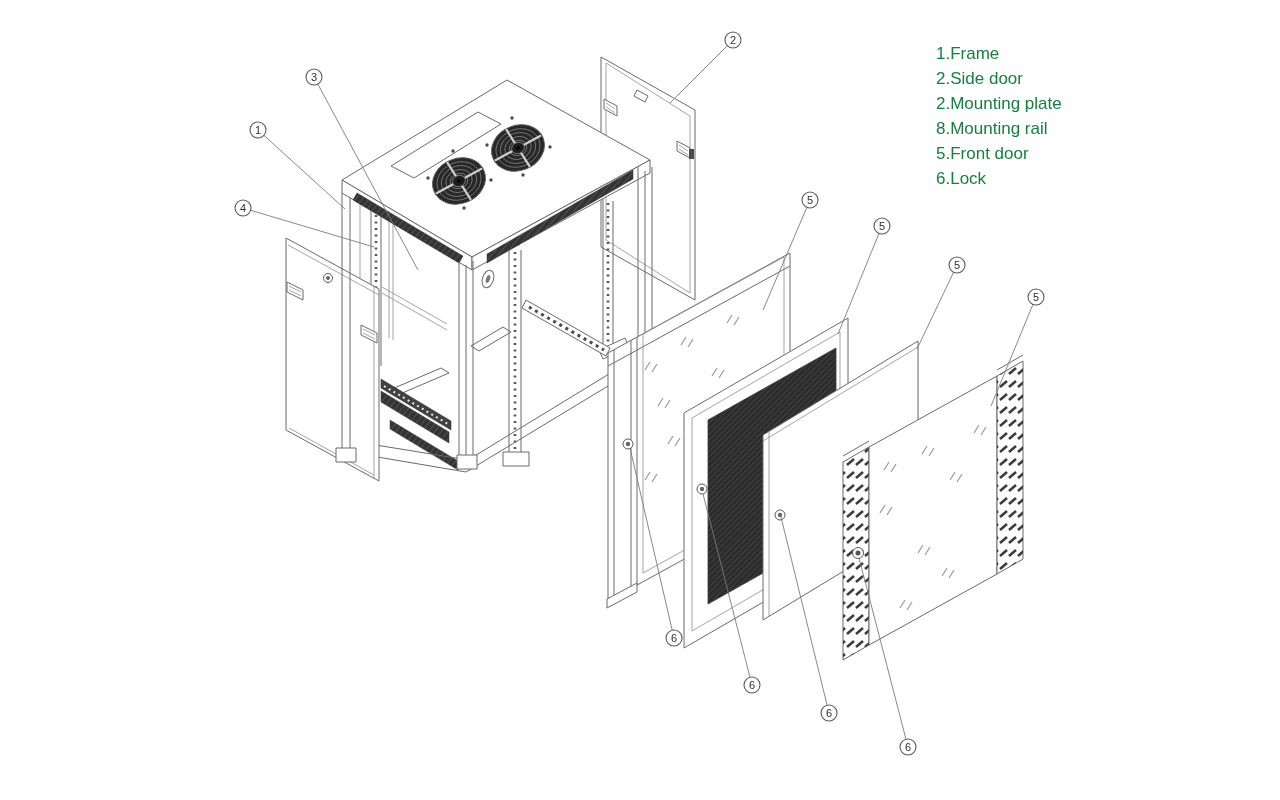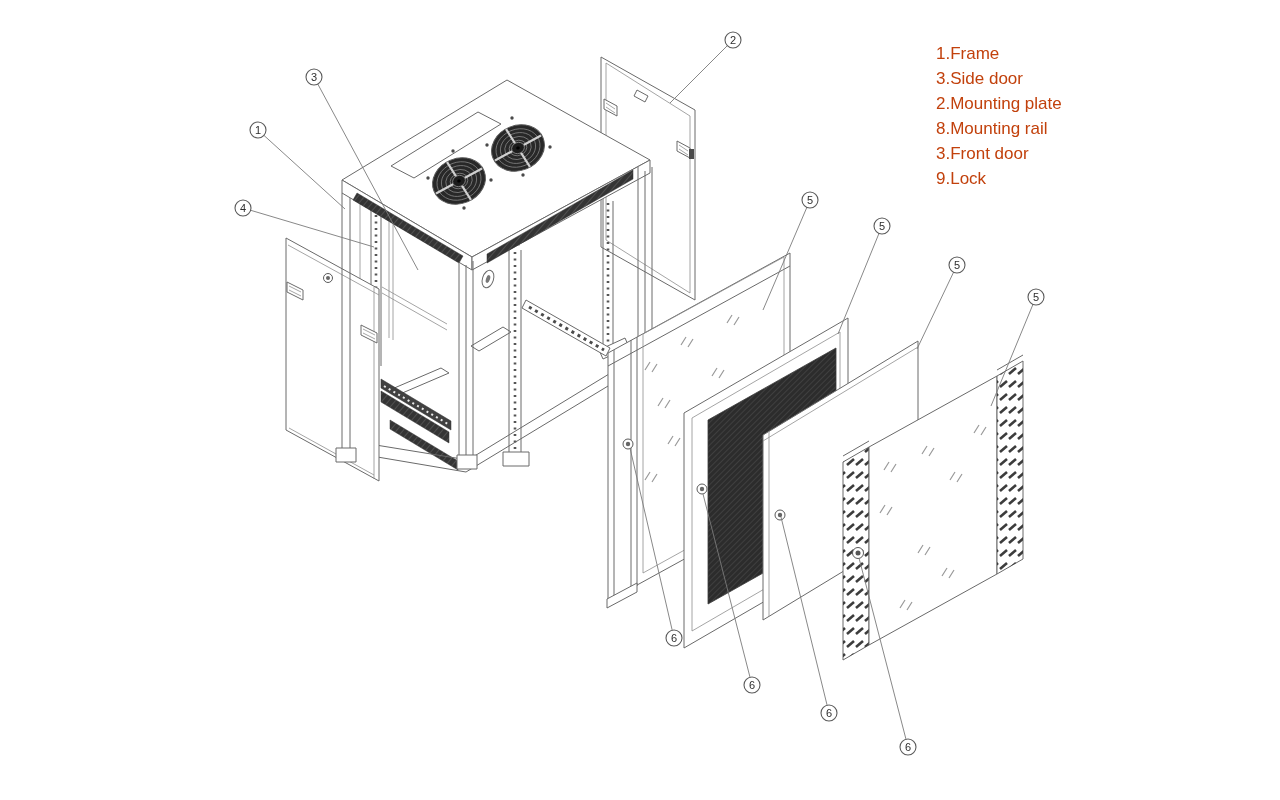--- a/index.html
+++ b/index.html
@@ -9,21 +9,21 @@
   
   .ln{stroke:#6a6a6a;stroke-width:1;fill:none;}
   .lnt{stroke:#8e8e8e;stroke-width:.8;fill:none;}
   .fw{fill:#ffffff;stroke:#6a6a6a;stroke-width:1;}
   .fwd{fill:#ffffff;stroke:#5a5a5a;stroke-width:1;}
   .holes{stroke:#555;stroke-width:2.6;stroke-dasharray:2 4.5;fill:none;}
   .leader{stroke:#7a7a7a;stroke-width:.9;fill:none;}
   .cball{fill:#fff;stroke:#5a5a5a;stroke-width:1.1;}
   .ctext{font-size:11px;fill:#2e2e2e;text-anchor:middle;}
   svg text{font-family:"Liberation Sans",sans-serif;}
-  .legend{position:absolute;left:936px;top:41px;color:#c2410c;font-size:17px;line-height:25px;}
+  .legend{position:absolute;left:936px;top:41px;color:#15803d;font-size:17px;line-height:25px;}
   .legend div{white-space:nowrap;}
 </style>
 </head>
 <body>
 
 <div class="stage">
 
 <svg width="1280" height="800" viewBox="0 0 1280 800">
   <defs>
     <pattern id="ventHatch" width="5" height="5" patternUnits="userSpaceOnUse" patternTransform="rotate(40)">
@@ -301,20 +301,20 @@
     <g>
       <line class="leader" x1="908" y1="747" x2="859" y2="558"></line>
       <circle class="cball" cx="908" cy="747" r="8"></circle>
       <text class="ctext" x="908" y="751">6</text>
     </g>
   </g>
 </svg>
 
 <div class="legend">
   <div>1.Frame</div>
-  <div>3.Side door</div>
+  <div>2.Side door</div>
   <div>2.Mounting plate</div>
   <div>8.Mounting rail</div>
-  <div>3.Front door</div>
-  <div>9.Lock</div>
+  <div>5.Front door</div>
+  <div>6.Lock</div>
 </div>
 
 </div>
 
 </body></html>

